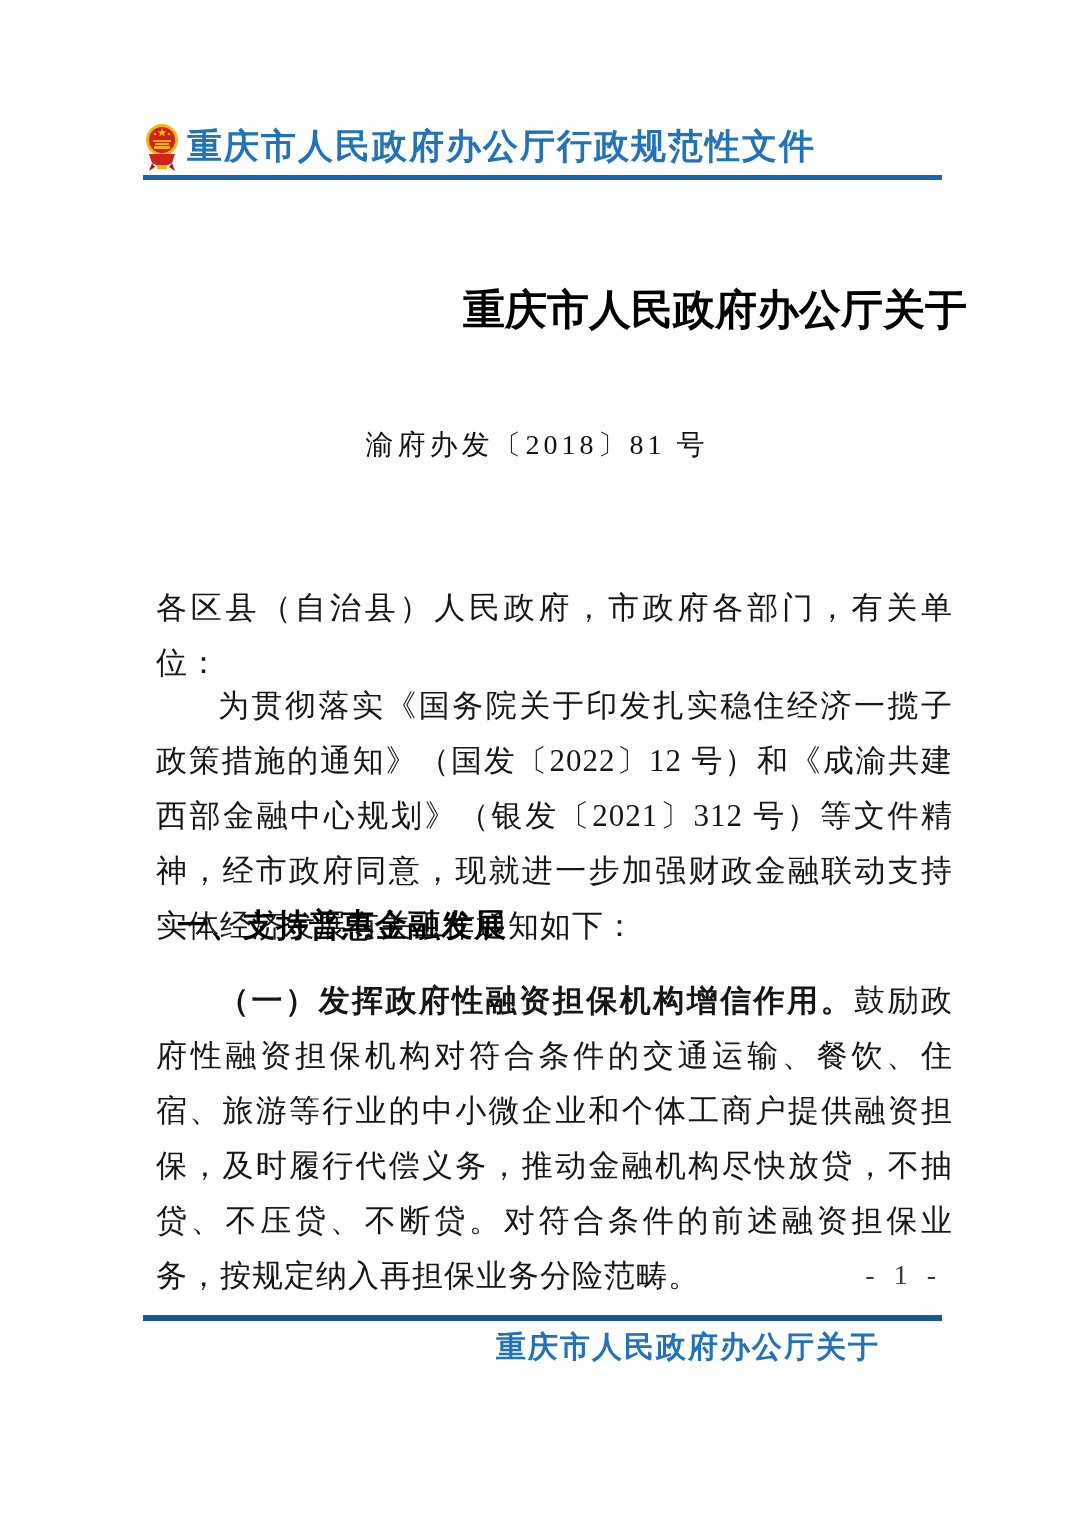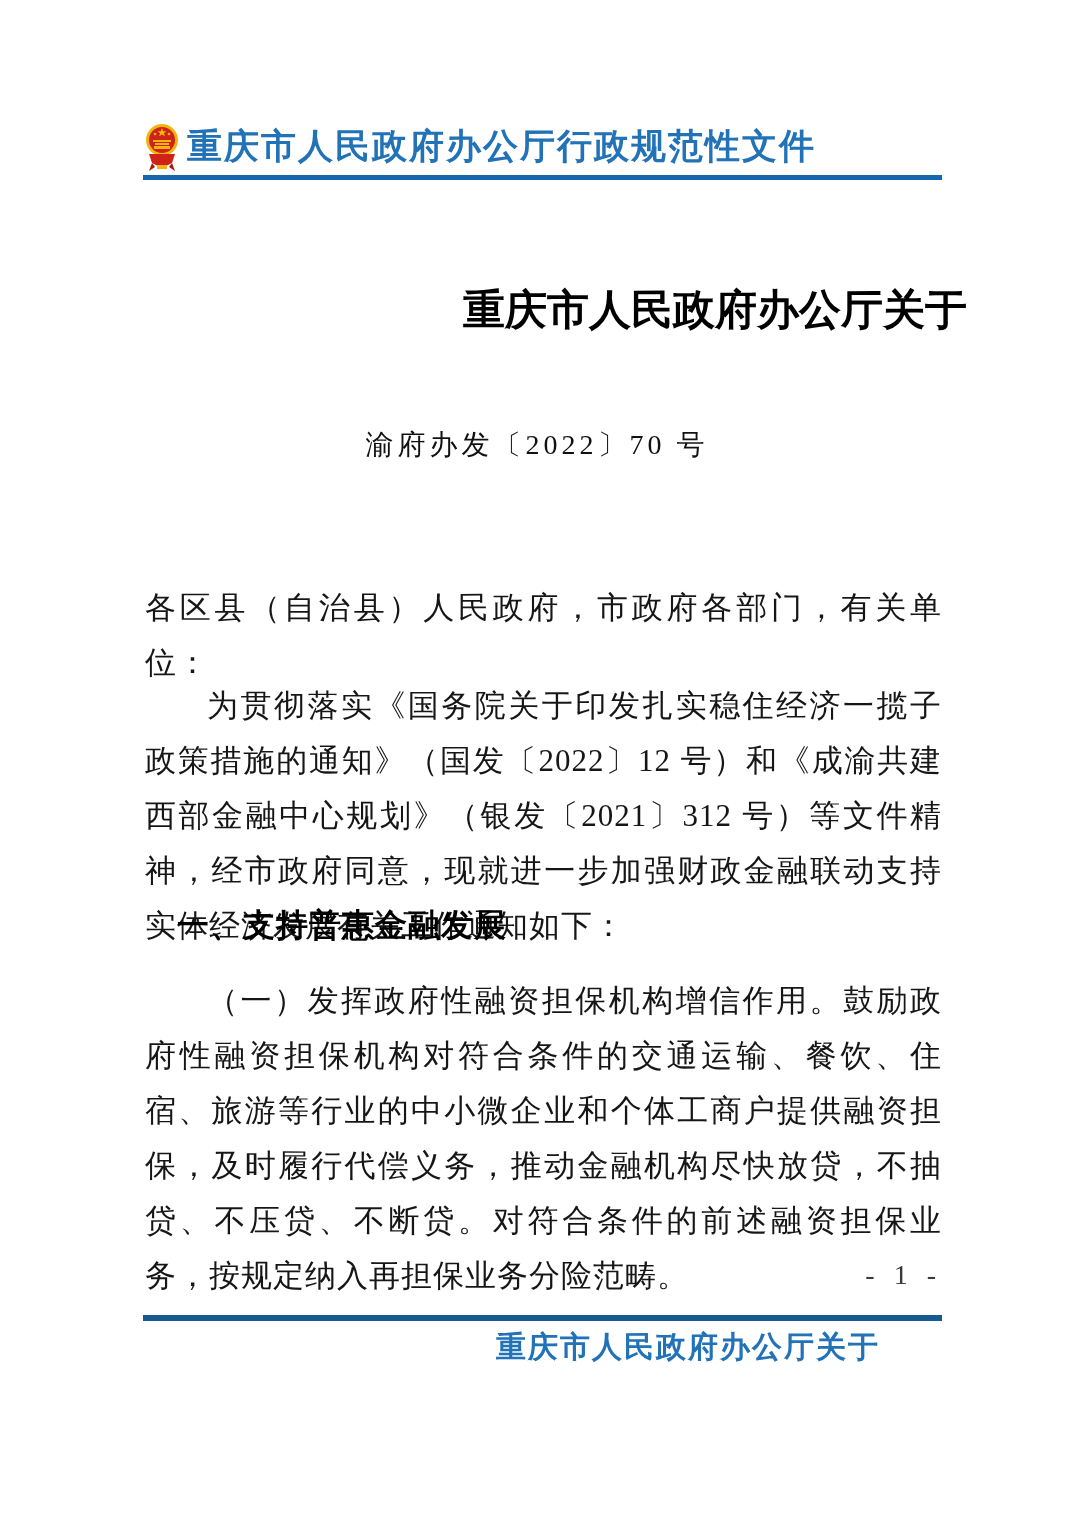--- a/index.html
+++ b/index.html
@@ -70,21 +70,21 @@
     font-family: "Liberation Serif", serif;
     font-size: 28px;
     line-height: 40px;
     letter-spacing: 4px;
     color: #111111;
   }
 
   
   .body-text {
     position: absolute;
-    left: 145px;
+    left: 156px;
     width: 797px;
     font-family: "Liberation Serif", serif;
     font-size: 31px;
     line-height: 55px;
     letter-spacing: 1px;
     text-align: justify;
     color: #161616;
   }
   .salutation { top: 580px; }
   .para-1 { top: 678px; text-indent: 2em; }
@@ -96,21 +96,21 @@
     font-family: "Liberation Sans", sans-serif;
     font-weight: bold;
     font-size: 32px;
     line-height: 55px;
     letter-spacing: 1px;
     color: #000000;
     text-indent: 1em;
   }
   .para-2 { top: 973px; text-indent: 2em; }
   .para-2 .lead {
-    font-weight: normal;
+    font-weight: bold;
   }
 
   
   .page-number {
     position: absolute;
     right: 132px;
     top: 1255px;
     font-family: "Liberation Serif", serif;
     font-size: 28px;
     line-height: 40px;
@@ -164,21 +164,21 @@
   </svg>
 
   <div class="masthead-title">重庆市人民政府办公厅行政规范性文件</div>
 
   <div class="masthead-rule"></div>
 
   <div class="doc-title">
     <div>重庆市人民政府办公厅关于</div>
   </div>
 
-  <div class="doc-number">渝府办发〔2022〕70 号</div>
+  <div class="doc-number">渝府办发〔2018〕81 号</div>
 
   <div class="body-text salutation">各区县（自治县）人民政府，市政府各部门，有关单位：</div>
 
   <div class="body-text para-1">为贯彻落实《国务院关于印发扎实稳住经济一揽子政策措施的通知》（国发〔2022〕12 号）和《成渝共建西部金融中心规划》（银发〔2021〕312 号）等文件精神，经市政府同意，现就进一步加强财政金融联动支持实体经济发展有关工作通知如下：</div>
 
   <div class="section-heading">一、支持普惠金融发展</div>
 
   <div class="body-text para-2">
     <span class="lead">（一）发挥政府性融资担保机构增信作用。</span><span>鼓励政府性融资担保机构对符合条件的交通运输、餐饮、住宿、旅游等行业的中小微企业和个体工商户提供融资担保，及时履行代偿义务，推动金融机构尽快放贷，不抽贷、不压贷、不断贷。对符合条件的前述融资担保业务，按规定纳入再担保业务分险范畴。</span>
   </div>

